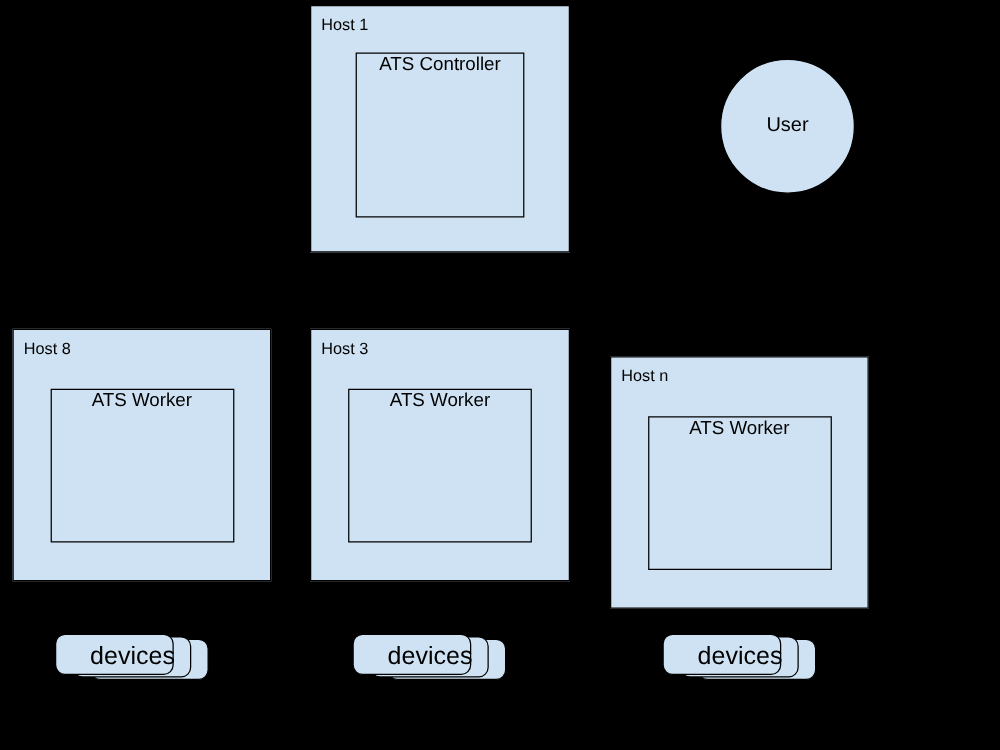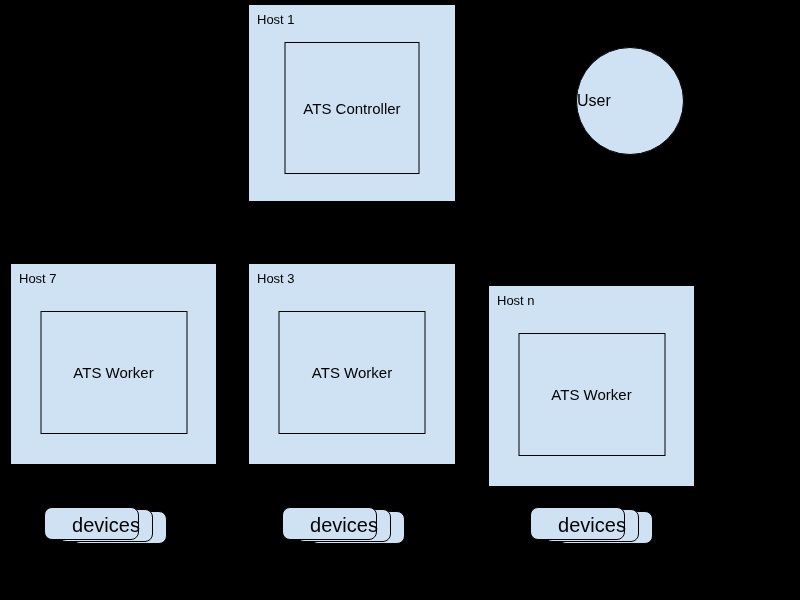--- a/index.html
+++ b/index.html
@@ -37,42 +37,41 @@
   }
   
   .process-box {
     position: absolute;
     left: 50%;
     transform: translateX(-50%);
     background: #cfe2f3;
     border: 1px solid #000000;
     box-sizing: border-box;
     display: flex;
-    align-items: center;
     justify-content: center;
     font-size: 15px;
     text-align: center;
     white-space: nowrap;
   }
   .host-1 .process-box { top: 37px; width: 135px; height: 132px; }
   .worker .process-box { top: 47px; width: 147px; height: 123px; }
   
   .user-circle {
     position: absolute;
     left: 576px;
     top: 47px;
     width: 108px;
     height: 108px;
     border-radius: 50%;
     background: #cfe2f3;
     border: 1px solid #000000;
     box-sizing: border-box;
     display: flex;
     align-items: center;
-    justify-content: flex-start;
+    justify-content: center;
     font-size: 16px;
   }
   
   .devices-stack {
     position: absolute;
     width: 124px;
     height: 38px;
   }
   .devices-stack.ds-1 { left: 44px;  top: 507px; }
   .devices-stack.ds-2 { left: 282px; top: 507px; }
@@ -111,21 +110,21 @@
     <div class="process-box">
       <span>ATS Controller</span>
     </div>
   </div>
 
   <div class="user-circle">
     <span>User</span>
   </div>
 
   <div class="host worker host-2">
-    <div class="host-label">Host 7</div>
+    <div class="host-label">Host 8</div>
     <div class="process-box">
       <span>ATS Worker</span>
     </div>
   </div>
 
   <div class="host worker host-3">
     <div class="host-label">Host 3</div>
     <div class="process-box">
       <span>ATS Worker</span>
     </div>

